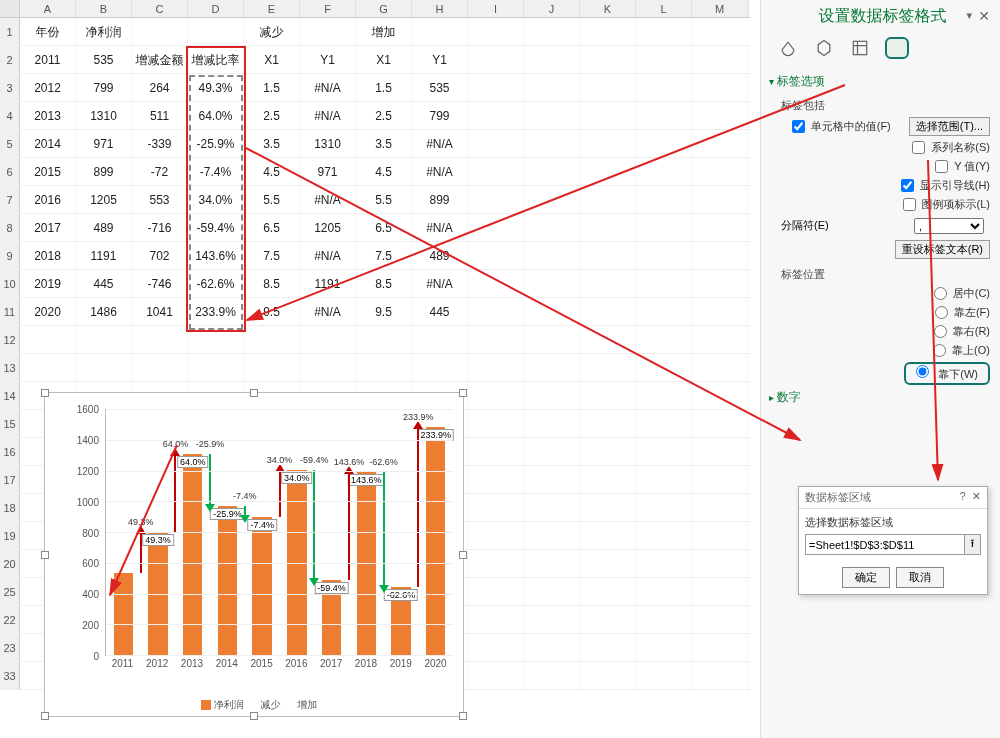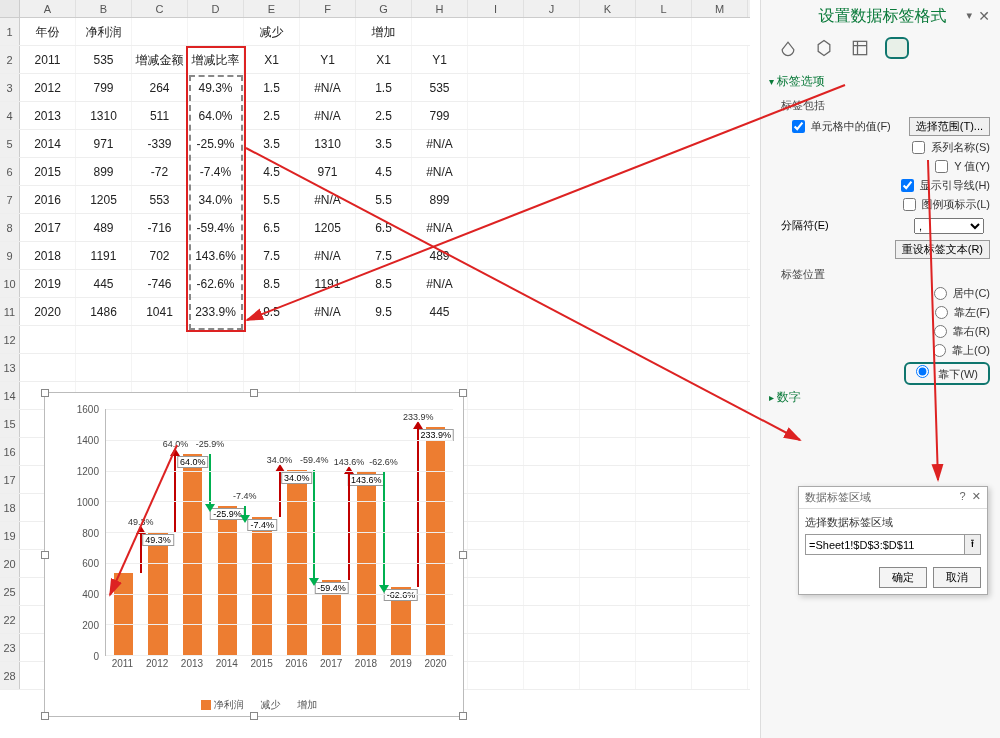--- a/index.html
+++ b/index.html
@@ -70,21 +70,21 @@
 
 
 .dialog { position:absolute; right:12px; top:486px; width:190px; background:#fff; border:1px solid #aaa; box-shadow:2px 2px 6px rgba(0,0,0,.2); font-size:11px;}
 .dialog .dh { display:flex; justify-content:space-between; padding:3px 6px; color:#666; border-bottom:1px solid #ddd;}
 .dialog .dh .x{cursor:pointer;}
 .dialog .db { padding:6px; }
 .dialog .db .lbl { margin-bottom:4px; color:#333;}
 .dialog .db .inp { width:100%; display:flex;border-radius:9px;}
 .dialog .db .inp input{ flex:1; font-size:11px; padding:1px 3px; border:1px solid #999;}
 .dialog .db .inp .pick{ width:16px; border:1px solid #999; border-left:none; text-align:center; cursor:pointer; background:#eee;}
-.dialog .df { display:flex; justify-content:flex-end; gap:6px; padding:6px;}
+.dialog .df { display:flex; justify-content:center; gap:6px; padding:6px;}
 .dialog .df button{ font-size:11px; padding:2px 12px; border:1px solid #888; background:#f4f4f4; cursor:pointer;}
 
 
 .anno { position:absolute; pointer-events:none; }
 .anno line{ stroke:#d22; stroke-width:2;}
 .anno polygon{ fill:#d22;}
 </style>
 </head>
 <body>
 
@@ -467,21 +467,21 @@
         <div class="cell"></div>
         <div class="cell"></div>
         <div class="cell"></div>
         <div class="cell"></div>
         <div class="cell"></div>
         <div class="cell"></div>
         <div class="cell"></div>
         <div class="cell"></div>
       </div>
       <div class="row">
-        <div class="rh">28</div>
+        <div class="rh">33</div>
         <div class="cell"></div>
         <div class="cell"></div>
         <div class="cell"></div>
         <div class="cell"></div>
         <div class="cell"></div>
         <div class="cell"></div>
         <div class="cell"></div>
         <div class="cell"></div>
         <div class="cell"></div>
         <div class="cell"></div>

